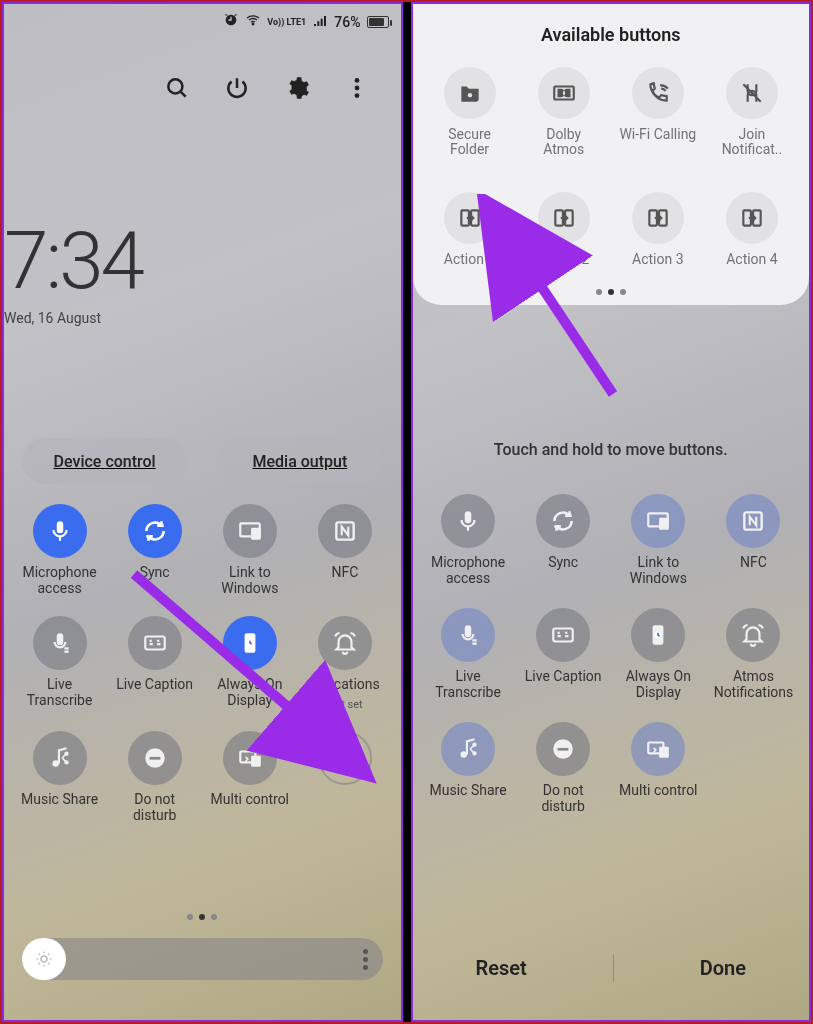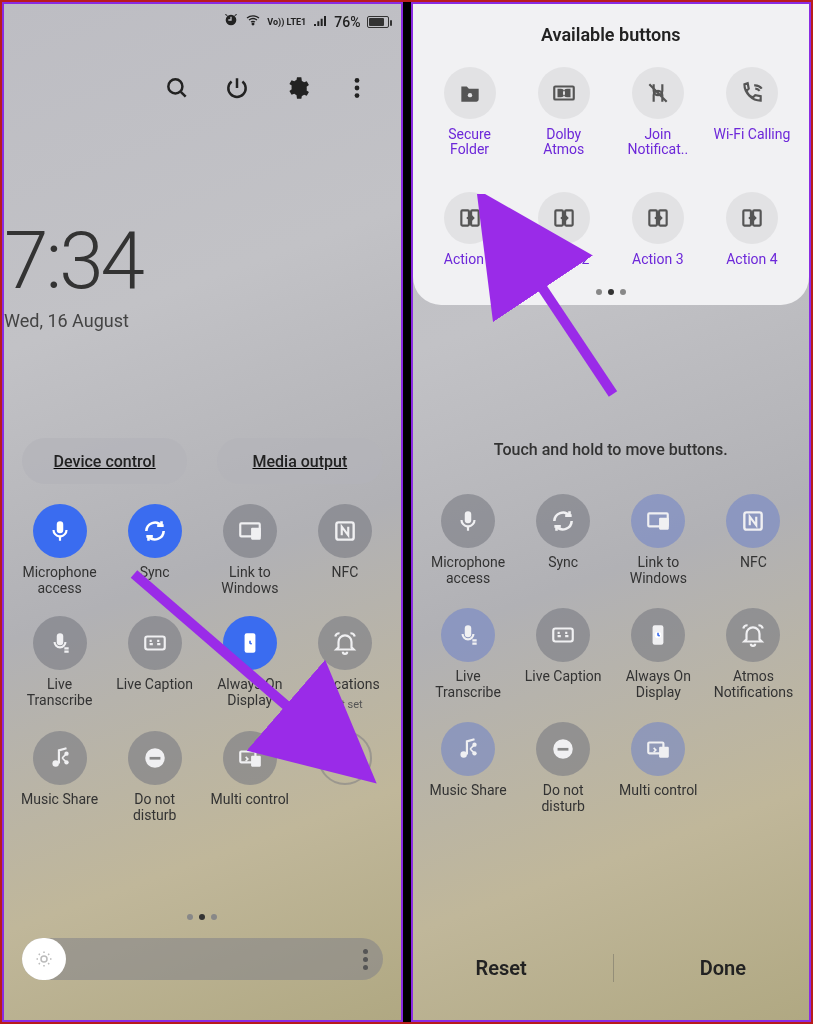--- a/index.html
+++ b/index.html
@@ -13,21 +13,21 @@
   .status-bar svg, .status-bar .ico { width: 16px; height: 16px; display: inline-block; }
   .battery { width: 22px; height: 12px; border: 1.5px solid #333; border-radius: 2px; position: relative; }
   .battery::after { content:''; position:absolute; right:-4px; top:3px; width:2px; height:6px; background:#333; border-radius:1px;}
   .battery .fill { position:absolute; left:1px; top:1px; bottom:1px; width:75%; background:#333; border-radius:1px;}
   
   .top-icons { position: absolute; top: 70px; right: 30px; display: flex; gap: 32px; }
   .top-icons .ticon { width: 28px; height: 28px; display: flex; align-items: center; justify-content: center; color: #222; cursor: pointer;}
   
   .clock { position: absolute; top: 210px; left: 0; right: 0; text-align: left; color: #333; }
   .clock-time { font-size: 80px; font-weight: 300; letter-spacing: -3px; }
-  .clock-date { font-size: 18px; margin-top: 2px; color: #444; }
+  .clock-date { font-size: 14px; margin-top: 2px; color: #444; }
   
   .pills { position: absolute; top: 434px; left: 18px; right: 18px; display:flex; gap:30px;text-decoration:underline; }
   .pill { flex:1; height: 46px; border-radius: 24px; background: rgba(180,180,185,0.7); display:flex; align-items:center; justify-content:center; font-size:16px; color:#222; font-weight:500; cursor:pointer;}
   
   .grid { position: absolute; left: 8px; right: 8px; display: grid; grid-template-columns: repeat(4, 1fr); row-gap: 20px; }
   .grid.g1 { top: 500px; }
   .tile { display:flex; flex-direction:column; align-items:center; gap:6px; }
   .tile .circ { width: 54px; height: 54px; border-radius: 50%; display:flex; align-items:center; justify-content:center; cursor:pointer; color:#fff; }
   .tile .circ.blue { background:#3a6cf0; }
   .tile .circ.grey { background: rgba(120,122,130,0.6); color:#f0f0f2; }
@@ -45,21 +45,21 @@
   .bright .more { width: 6px; display:flex; flex-direction:column; gap:3px; margin-left:10px;}
   .bright .more span{width:5px;height:5px;border-radius:50%;background:#555;}
   
   .arrow { position:absolute; pointer-events:none; }
   
   .sheet { position:absolute; top:0; left:0; right:0; background:#f1f1f3; border-radius: 0 0 28px 28px; padding: 20px 10px 10px; }
   .sheet-title { text-align:center; font-size:18px; font-weight:600; color:#222; margin-bottom:22px;}
   .av-grid { display:grid; grid-template-columns: repeat(4,1fr); row-gap: 34px; }
   .av-tile { display:flex; flex-direction:column; align-items:center; gap:8px; }
   .av-tile .circ { width:52px; height:52px; border-radius:50%; background:#e2e2e4; display:flex; align-items:center; justify-content:center; color:#555; cursor:pointer;}
-  .av-tile .lbl { font-size:14px; color:#6d28d9; text-align:center; line-height:1.1; max-width:90px; white-space:pre-line;}
+  .av-tile .lbl { font-size:14px; color:#737373; text-align:center; line-height:1.1; max-width:90px; white-space:pre-line;}
   .hint { text-align:center; font-size:16px; color:#333; font-weight:500; }
   .r-grid { position:absolute; left:8px; right:8px; display:grid; grid-template-columns:repeat(4,1fr); row-gap:22px; }
   .r-grid .circ { background: rgba(150,152,165,0.65); }
   .r-grid .circ.blueish { background: rgba(110,130,200,0.55); }
   .bottom-bar { position:absolute; bottom:30px; left:0; right:0; display:flex; align-items:center; justify-content:space-around; }
   .bottom-bar .btn { font-size:20px; font-weight:600; color:#222; padding:10px 40px; cursor:pointer;}
   .bottom-bar .sep { width:1px; height:28px; background:rgba(80,80,80,0.35); }
   svg { display:block; }
 </style>
 </head>
@@ -305,34 +305,34 @@
                 <rect x="3" y="6" width="18" height="12" rx="1" fill="none" stroke="currentColor" stroke-width="2"></rect>
                 <path d="M6 8h3a4 4 0 010 8H6zM18 8h-3a4 4 0 000 8h3z"></path>
               </svg>
             </div>
             <div class="lbl">Dolby
 Atmos</div>
           </div>
           <div class="av-tile">
             <div class="circ">
               <svg width="26" height="26" viewBox="0 0 24 24" fill="none" stroke="currentColor" stroke-width="2">
+                <path d="M5 4c0 8 7 15 15 15l0-4-5-1-2 2c-3-1-5-3-6-6l2-2-1-5z"></path>
+                <path d="M14 5a8 8 0 017 3M15 8a5 5 0 014 2"></path>
+              </svg>
+            </div>
+            <div class="lbl">Wi-Fi Calling</div>
+          </div>
+          <div class="av-tile">
+            <div class="circ">
+              <svg width="26" height="26" viewBox="0 0 24 24" fill="none" stroke="currentColor" stroke-width="2">
                 <path d="M8 4v6a4 4 0 008 0V4"></path>
                 <path d="M4 4l16 16M16 20v-6a4 4 0 00-8 0v6"></path>
               </svg>
             </div>
             <div class="lbl">Join Notificat..</div>
-          </div>
-          <div class="av-tile">
-            <div class="circ">
-              <svg width="26" height="26" viewBox="0 0 24 24" fill="none" stroke="currentColor" stroke-width="2">
-                <path d="M5 4c0 8 7 15 15 15l0-4-5-1-2 2c-3-1-5-3-6-6l2-2-1-5z"></path>
-                <path d="M14 5a8 8 0 017 3M15 8a5 5 0 014 2"></path>
-              </svg>
-            </div>
-            <div class="lbl">Wi-Fi Calling</div>
           </div>
           <div class="av-tile">
             <div class="circ">
               <svg width="26" height="26" viewBox="0 0 24 24" fill="none" stroke="currentColor" stroke-width="2">
                 <rect x="4" y="5" width="7" height="14" rx="1"></rect>
                 <rect x="13" y="5" width="7" height="14" rx="1"></rect>
                 <path d="M9 12h6" marker-end=""></path>
                 <path d="M13 10l2 2-2 2"></path>
               </svg>
             </div>

